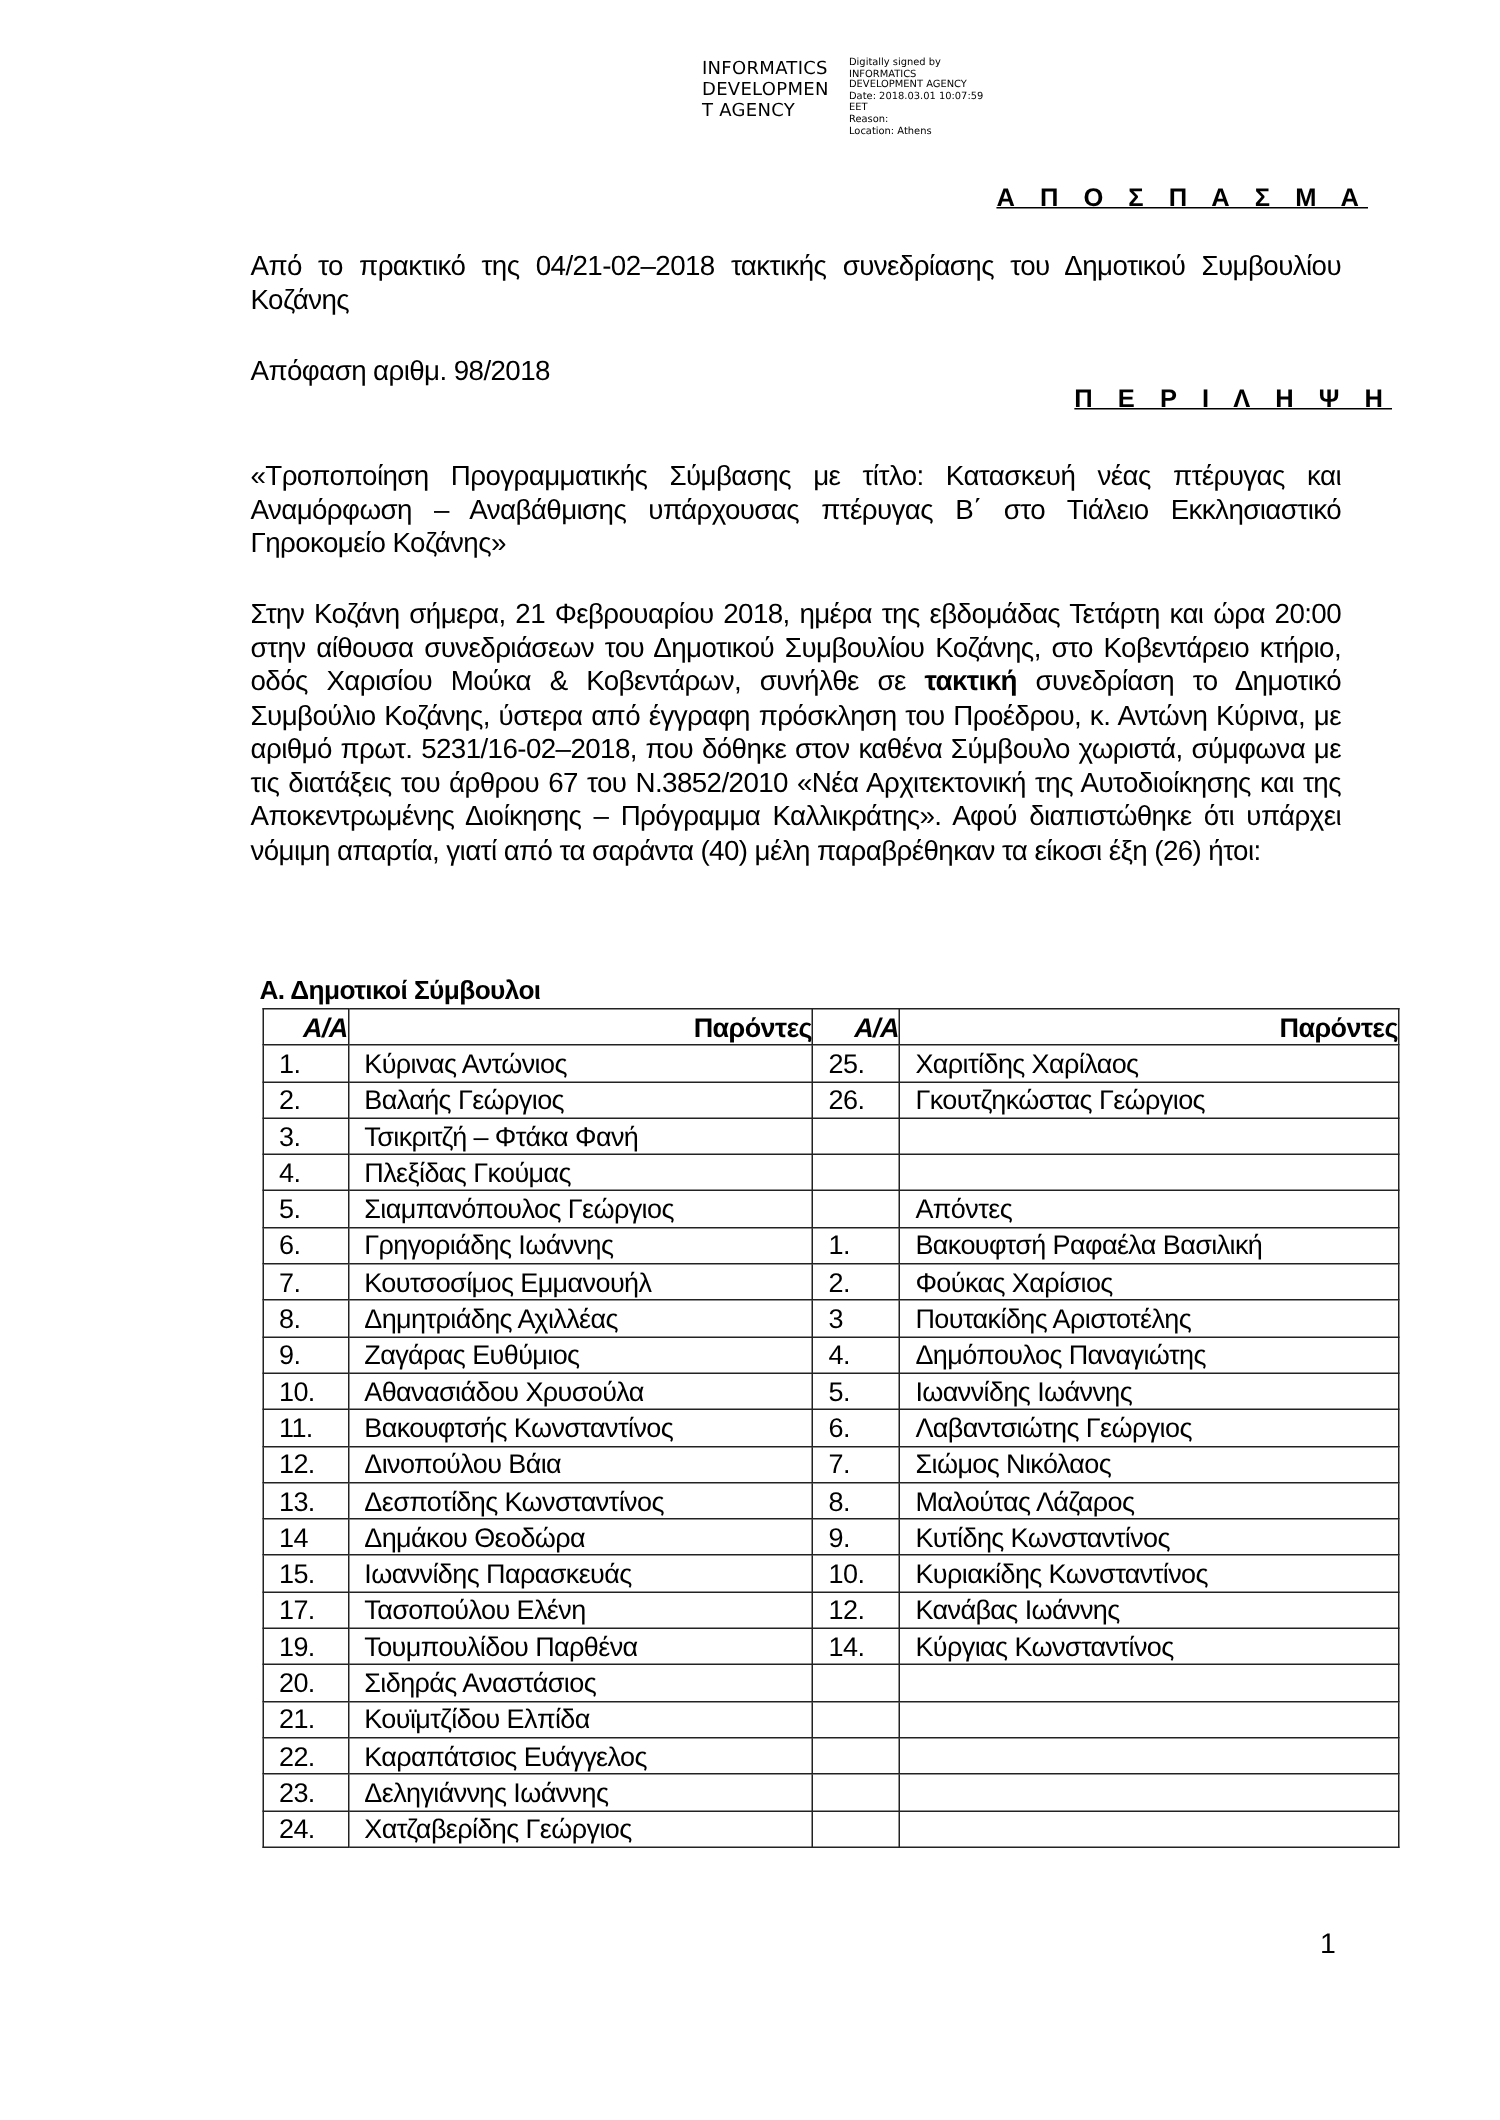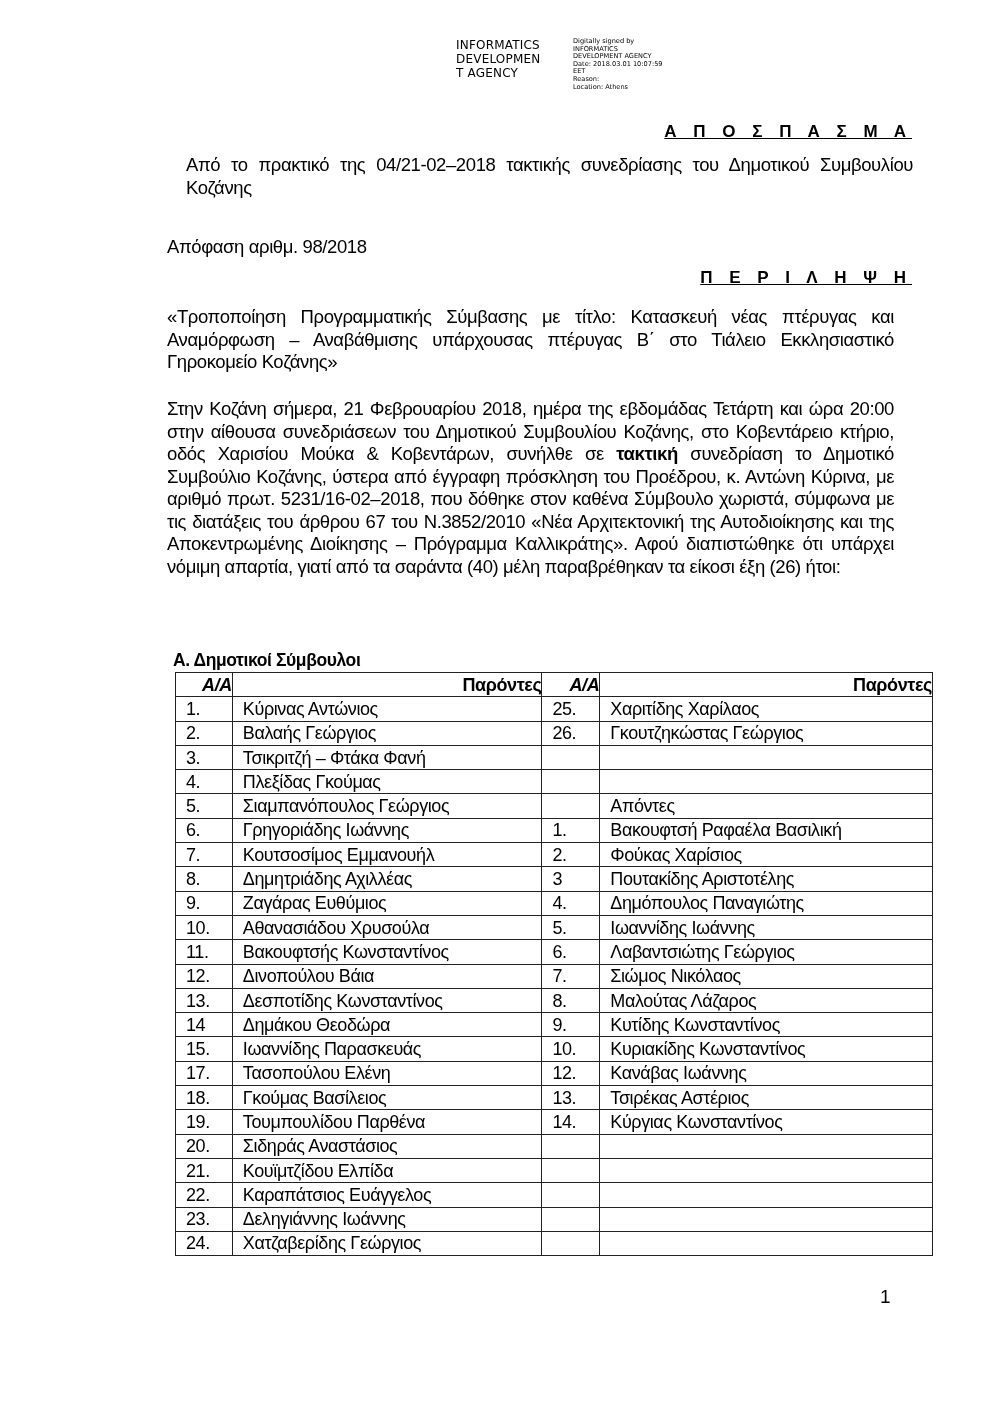--- a/index.html
+++ b/index.html
@@ -1,17 +1,17 @@
 <!DOCTYPE html>
 <html><head>
 <meta charset="utf-8">
 <style>
   html, body { margin: 0; padding: 0; background: #ffffff; }
   body { width: 1000px; height: 1413px; position: relative; color: #000; font-family: "Liberation Sans", sans-serif; overflow: hidden; }
-  .sig { position: absolute; left: 456px; top: 38px; display: flex; align-items: flex-start; gap: 19px; }
+  .sig { position: absolute; left: 468px; top: 38px; display: flex; align-items: flex-start; }
   .sig-name { font-family: "DejaVu Sans", sans-serif; font-size: 12px; line-height: 14px; letter-spacing: 0.2px; width: 96px; }
   .sig-detail { font-family: "DejaVu Sans", sans-serif; font-size: 6.6px; line-height: 7.6px; margin-left: 2px; white-space: pre-line; }
   .title { position: absolute; left: 0; width: 912px; text-align: right; font-weight: bold; text-decoration: underline; letter-spacing: 6px; font-size: 17px; font-family: "Liberation Sans Narrow", "Liberation Sans", sans-serif; }
   .para { position: absolute; left: 167px; width: 727px; font-size: 18.5px; line-height: 22.5px; text-align: justify; font-family: "Liberation Sans", sans-serif; transform-origin: 0 0; }
   .narrow { font-stretch: condensed; letter-spacing: -0.4px; }
   .section-head { position: absolute; left: 173px; top: 650px; font-weight: bold; font-size: 17.5px; }
   table.council { position: absolute; left: 175px; top: 672px; border-collapse: collapse; width: 758px; font-size: 18px; }
   table.council td, table.council th { border: 1px solid #222; padding: 0 0 0 10px; height: 23.3px; line-height: 22px; text-align: left; white-space: nowrap; font-weight: normal; }
   table.council th { font-weight: bold; text-align: right; padding: 0; }
   table.council th.aa { font-style: italic; }
@@ -32,25 +32,25 @@
 INFORMATICS
 DEVELOPMENT AGENCY
 Date: 2018.03.01 10:07:59
 EET
 Reason:
 Location: Athens</div>
 </div>
 
 <div class="title" style="top:122px;">Α Π Ο Σ Π Α Σ Μ Α</div>
 
-<div class="para narrow" style="top:154px;margin-left:19px;">Από  το  πρακτικό  της 04/21-02–2018 τακτικής συνεδρίασης του Δημοτικού Συμβουλίου Κοζάνης</div>
+<div class="para narrow" style="top:166px;">Από  το  πρακτικό  της 04/21-02–2018 τακτικής συνεδρίασης του Δημοτικού Συμβουλίου Κοζάνης</div>
 
 <div class="para narrow" style="top:236px; text-align:left;">Απόφαση  αριθμ.  98/2018</div>
 
-<div class="title" style="top:268px;">Π Ε Ρ Ι Λ Η Ψ Η</div>
+<div class="title" style="top:256px;padding-left:16px;">Π Ε Ρ Ι Λ Η Ψ Η</div>
 
 <div class="para narrow" style="top:306px;">«Τροποποίηση Προγραμματικής Σύμβασης με τίτλο: Κατασκευή νέας πτέρυγας και Αναμόρφωση – Αναβάθμισης υπάρχουσας πτέρυγας Β΄ στο Τιάλειο Εκκλησιαστικό Γηροκομείο Κοζάνης»</div>
 
 <div class="para narrow" style="top:398px;"><span> Στην Κοζάνη σήμερα, 21 Φεβρουαρίου 2018, ημέρα της  εβδομάδας Τετάρτη  και ώρα 20:00 στην αίθουσα συνεδριάσεων του Δημοτικού Συμβουλίου Κοζάνης, στο Κοβεντάρειο κτήριο, οδός Χαρισίου Μούκα &amp; Κοβεντάρων, συνήλθε σε </span><b>τακτική</b><span> συνεδρίαση το Δημοτικό Συμβούλιο Κοζάνης, ύστερα από έγγραφη πρόσκληση του Προέδρου, κ. Αντώνη Κύρινα, με αριθμό πρωτ. 5231/16-02–2018, που δόθηκε στον καθένα Σύμβουλο χωριστά, σύμφωνα με τις διατάξεις του άρθρου 67 του Ν.3852/2010 «Νέα Αρχιτεκτονική της Αυτοδιοίκησης και της Αποκεντρωμένης Διοίκησης – Πρόγραμμα Καλλικράτης». Αφού διαπιστώθηκε ότι υπάρχει  νόμιμη απαρτία, γιατί από τα σαράντα (40) μέλη παραβρέθηκαν τα είκοσι έξη  (26) ήτοι:</span></div>
 
 <div class="section-head narrow">Α. Δημοτικοί Σύμβουλοι</div>
 
 <table class="council narrow">
   <thead>
     <tr>
@@ -151,26 +151,20 @@
         <td>10.</td>
         <td>Κυριακίδης Κωνσταντίνος</td>
       </tr>
       <tr>
         <td>17.</td>
         <td>Τασοπούλου Ελένη</td>
         <td>12.</td>
         <td>Κανάβας Ιωάννης</td>
       </tr>
       <tr>
-        <td>18.</td>
-        <td>Γκούμας Βασίλειος</td>
-        <td>13.</td>
-        <td>Τσιρέκας Αστέριος</td>
-      </tr>
-      <tr>
         <td>19.</td>
         <td>Τουμπουλίδου Παρθένα</td>
         <td>14.</td>
         <td>Κύργιας Κωνσταντίνος</td>
       </tr>
       <tr>
         <td>20.</td>
         <td>Σιδηράς Αναστάσιος</td>
         <td></td>
         <td></td>

